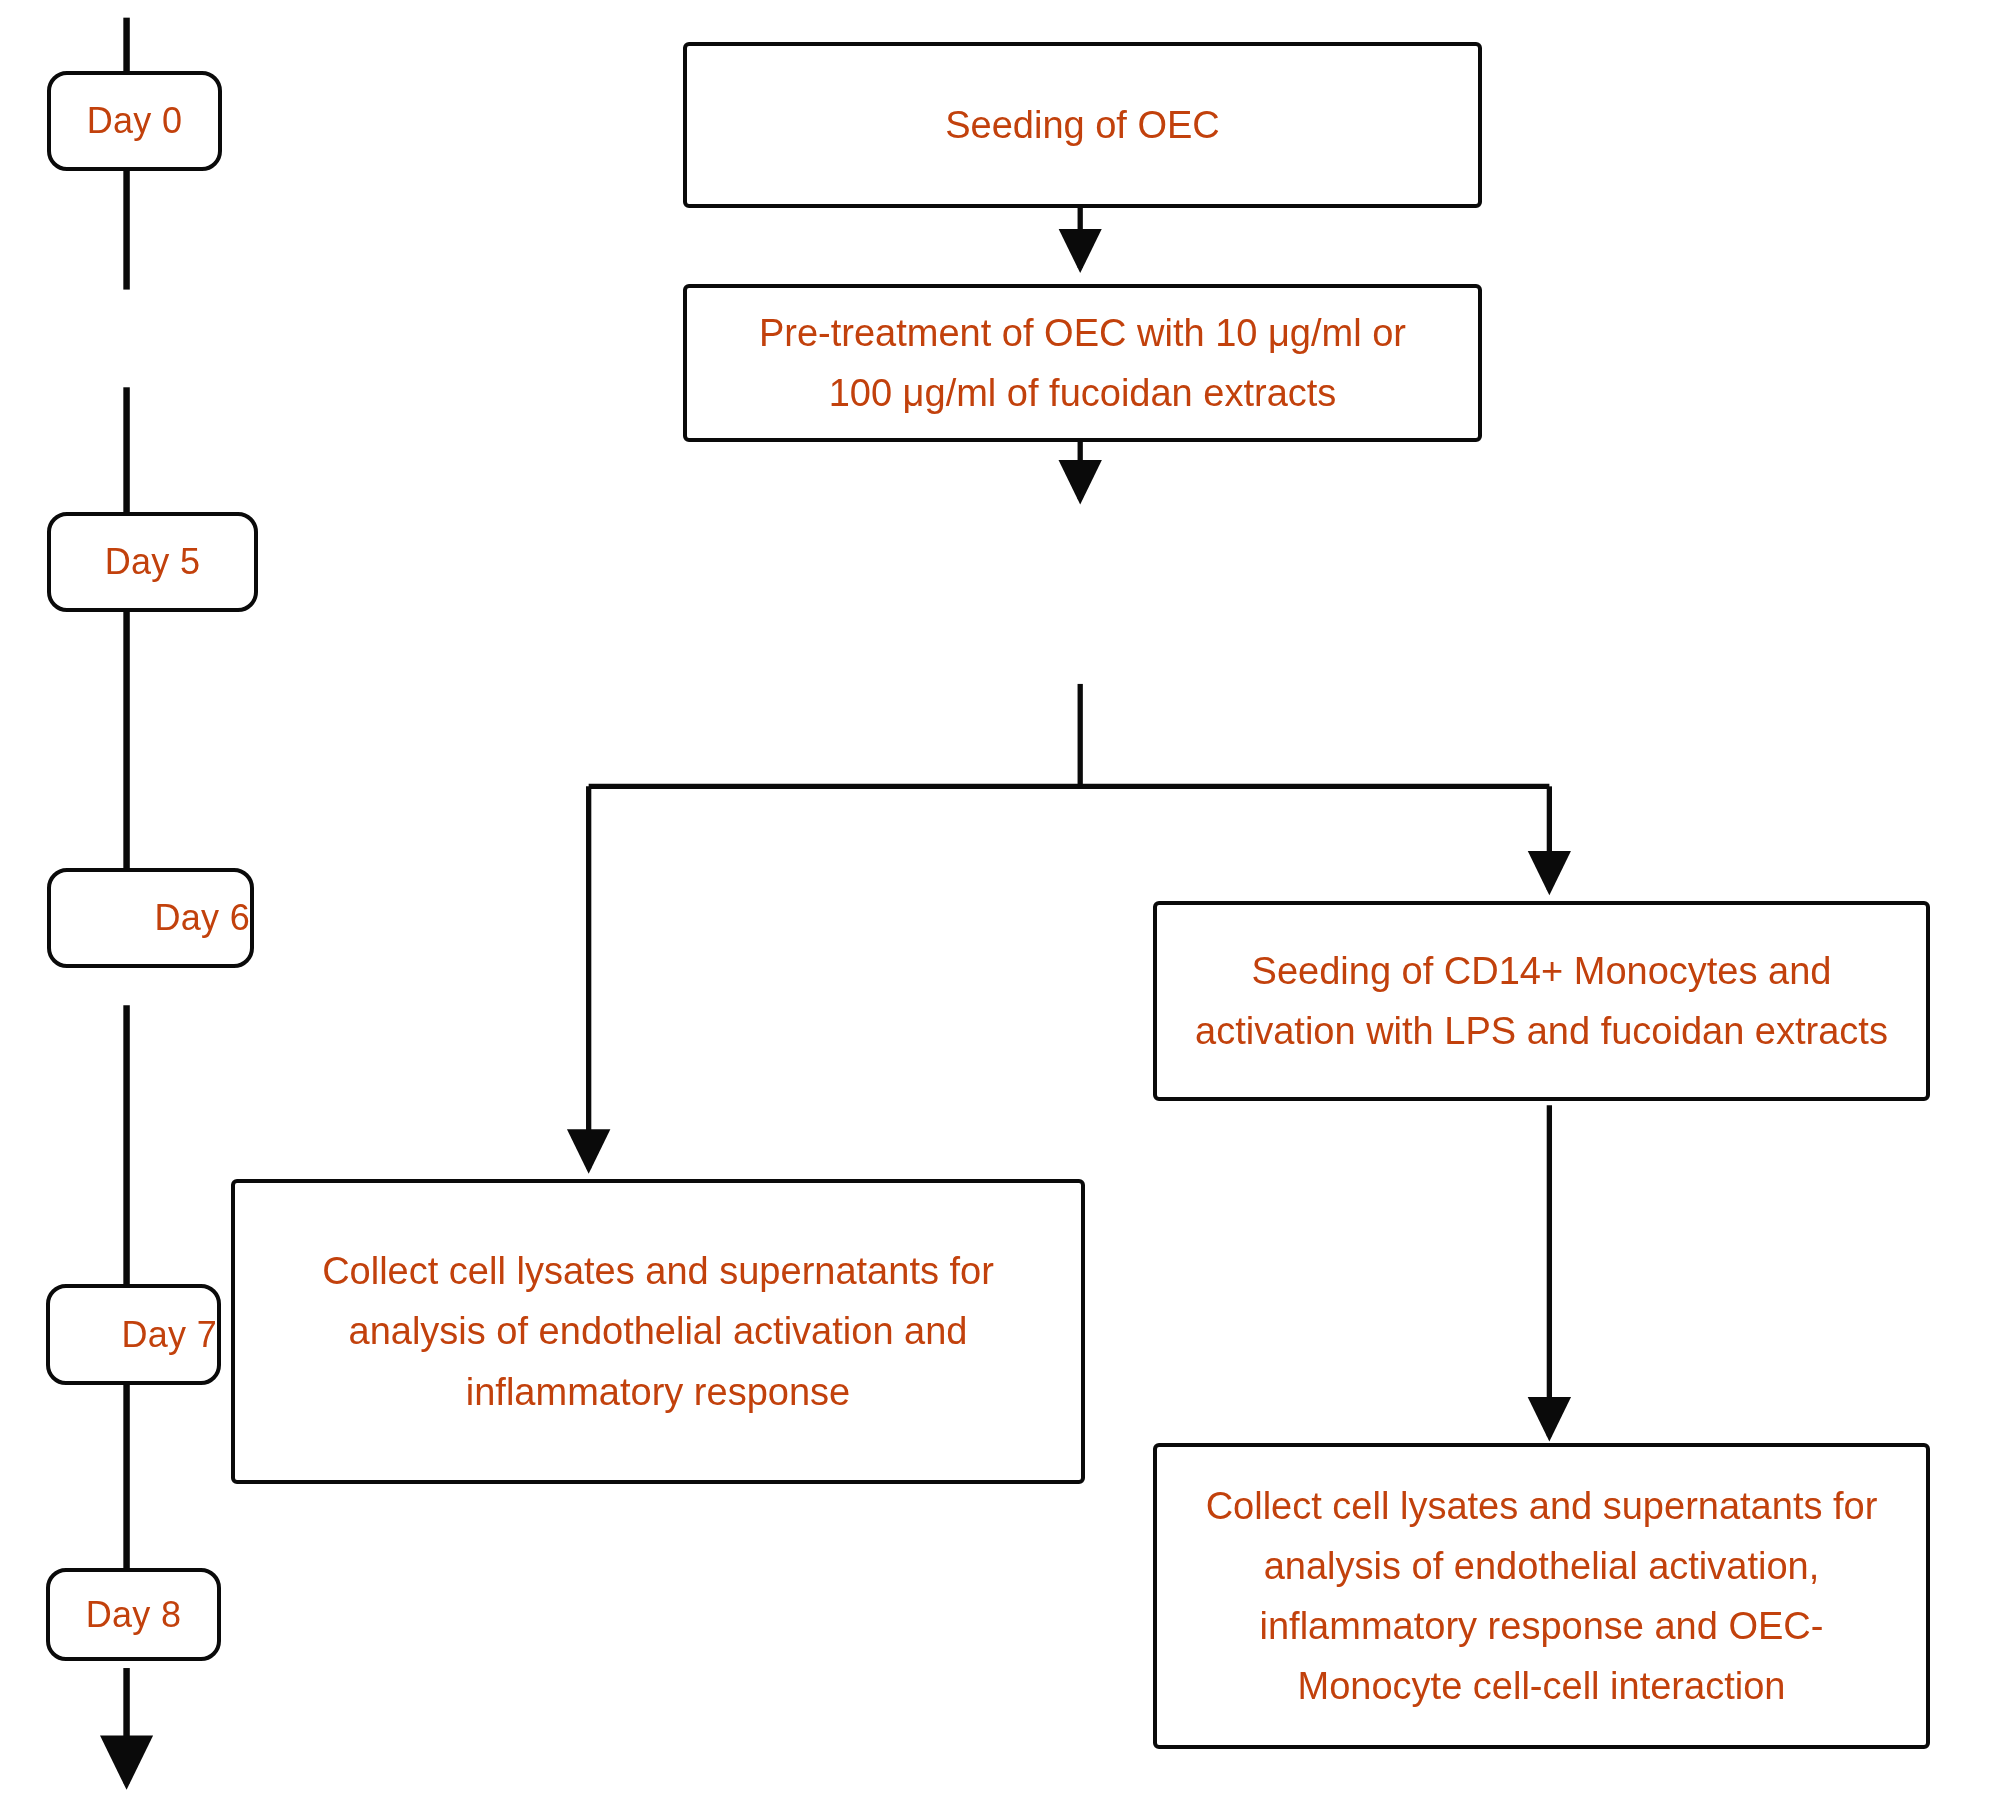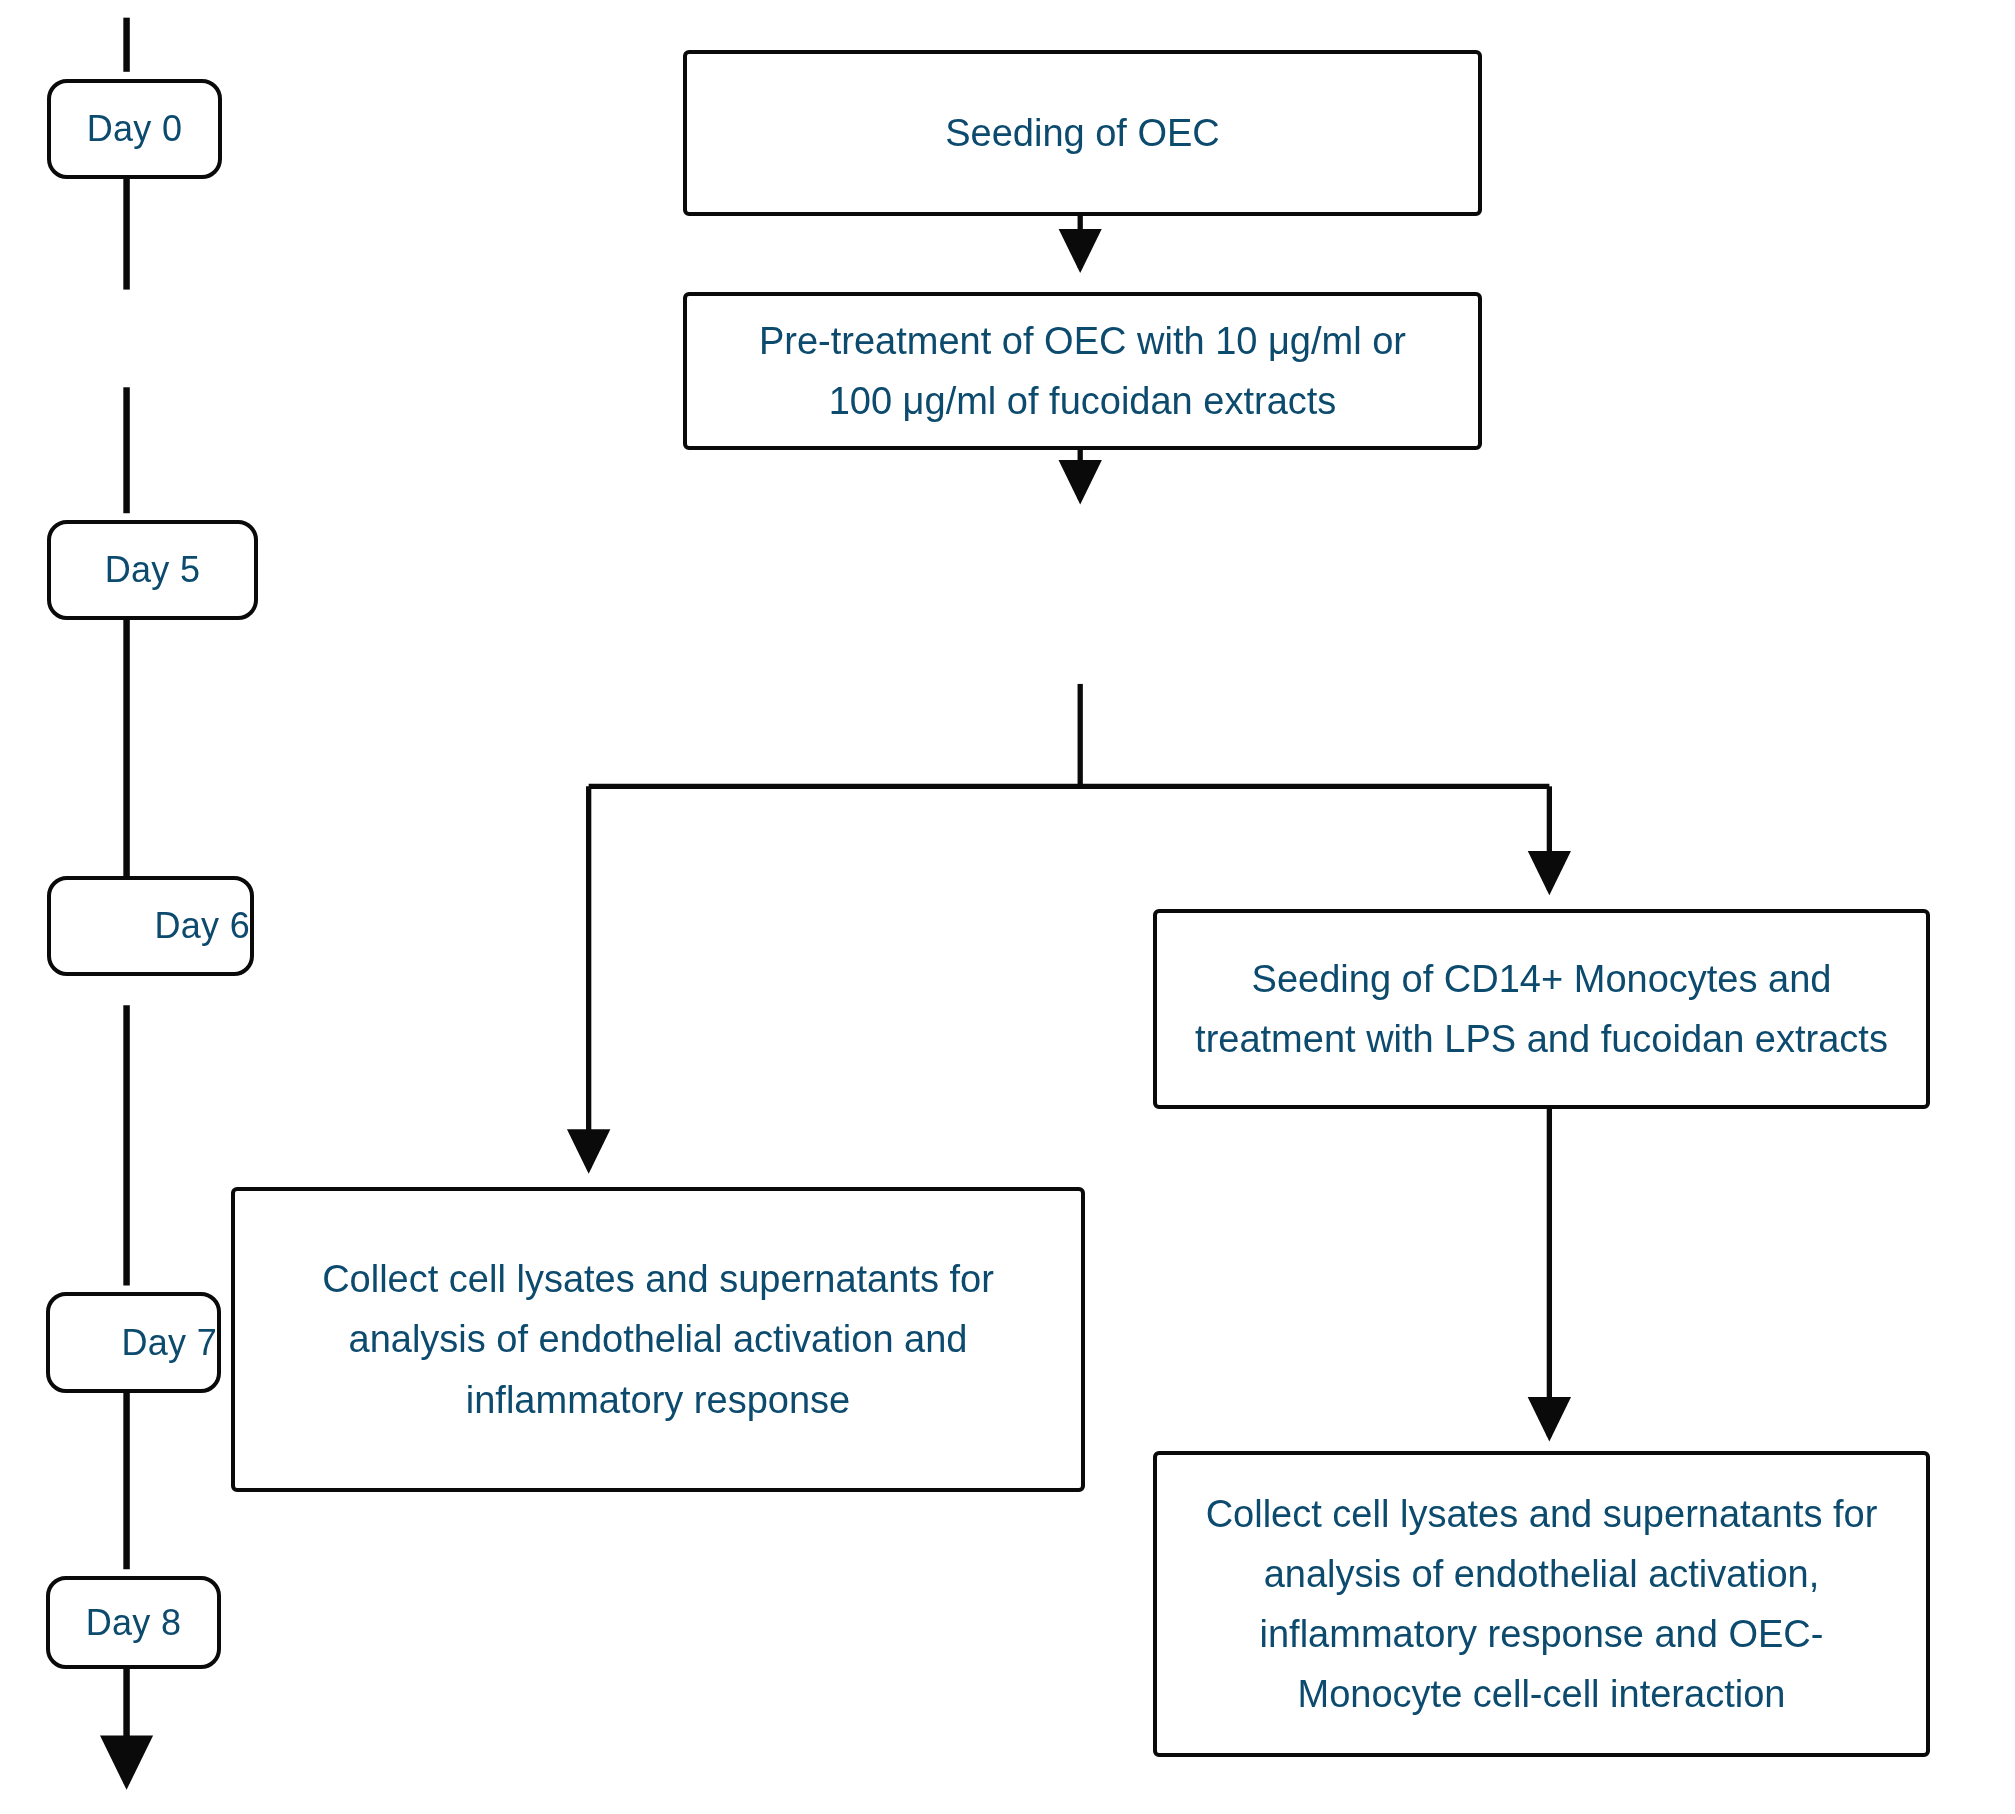--- a/index.html
+++ b/index.html
@@ -26,23 +26,22 @@
   }
   .node {
     position: absolute;
     box-sizing: border-box;
     border: 3.5px solid #0a0a0a;
     background: #ffffff;
     display: flex;
     align-items: center;
     justify-content: center;
     text-align: center;
-    color: #0c4a6e;
+    color: #c2410c;
     font-family: "Liberation Sans", sans-serif;
-    margin-top: 8px;
   }
   .day-node {
     border-radius: 20px;
     border-width: 4.1px;
     font-size: 36px;
     line-height: 1.1;
     letter-spacing: 0.3px;
   }
   .proc-node {
     border-radius: 6px;
@@ -134,21 +133,21 @@
   </div>
 
   <div class="node proc-node" style="left:683px; top:284px; width:799px; height:158px;">
     <span class="txt">Pre-treatment of OEC with 10 μg/ml or
 100 μg/ml of fucoidan extracts</span>
   </div>
 
 
   <div class="node proc-node" style="left:1153px; top:901px; width:777px; height:200px;">
     <span class="txt">Seeding of CD14+ Monocytes and
-treatment with LPS and fucoidan extracts</span>
+activation with LPS and fucoidan extracts</span>
   </div>
 
   <div class="node proc-node" style="left:231px; top:1179px; width:854px; height:305px;">
     <span class="txt">Collect cell lysates and supernatants for
 analysis of endothelial activation and
 inflammatory response</span>
   </div>
 
   <div class="node proc-node" style="left:1153px; top:1443px; width:777px; height:306px;">
     <span class="txt">Collect cell lysates and supernatants for

